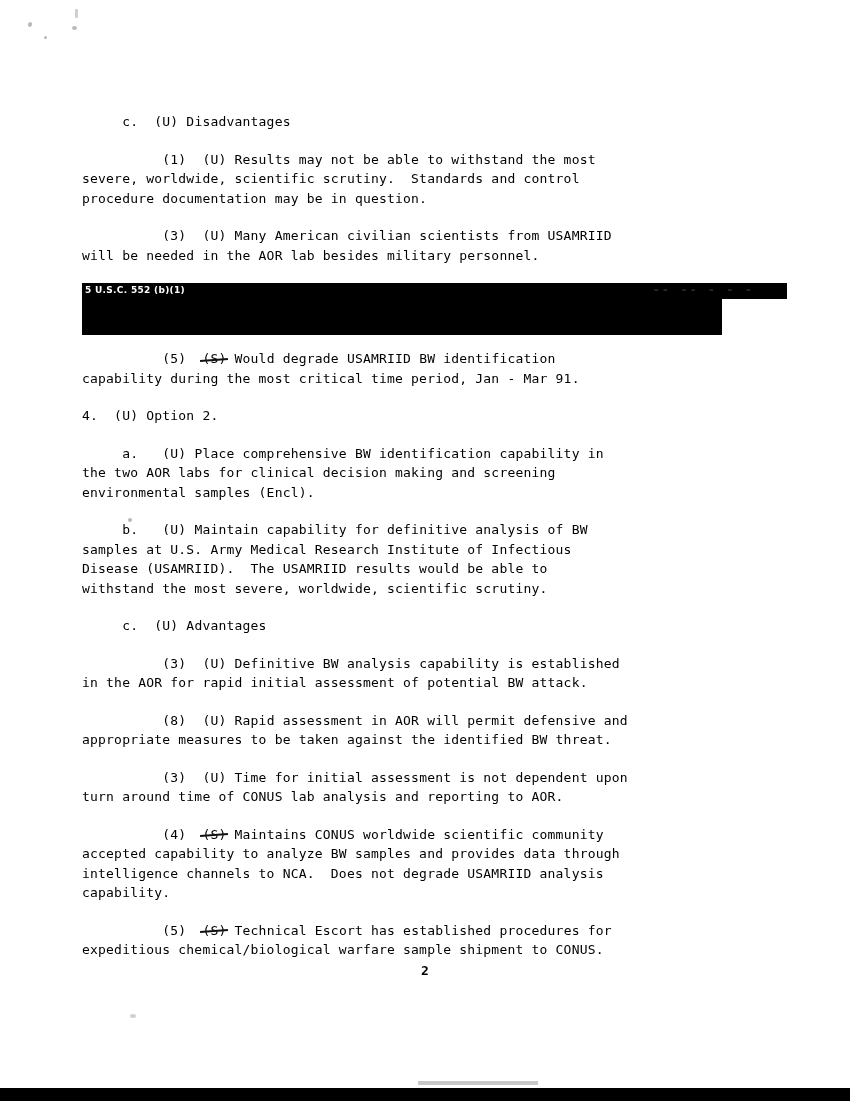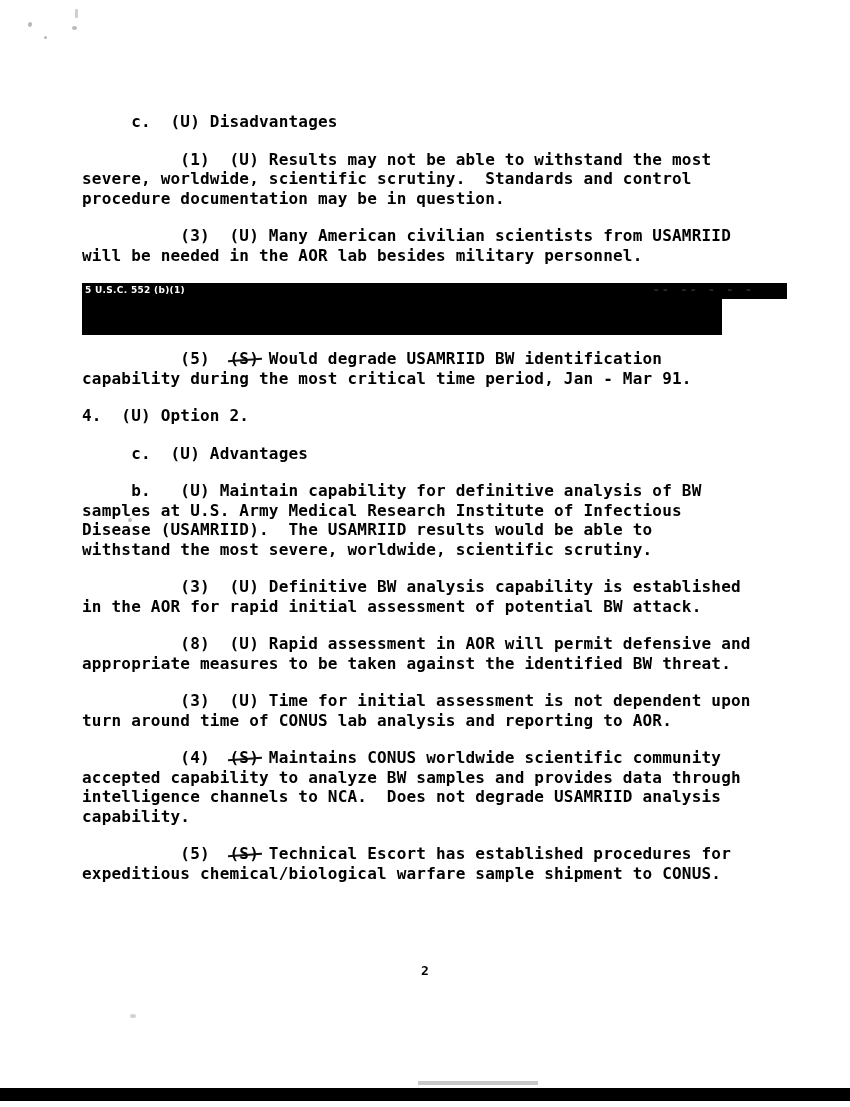--- a/index.html
+++ b/index.html
@@ -39,25 +39,25 @@
 
   .content {
     position: absolute;
     left: 82px;
     top: 112px;
     width: 700px;
   }
 
   p {
     margin: 0 0 18px 0;
-    font-size: 16px;
+    font-size: 13px;
     line-height: 19.5px;
     letter-spacing: 0.2px;
     white-space: pre-wrap;
-    font-weight: bold;
+    font-weight: normal;
   }
   p.tight { margin-bottom: 16px; }
 
   
   .redaction {
     position: relative;
     margin: 10px 0 14px 0;
     height: 52px;
   }
   .redaction .bar-top {
@@ -167,28 +167,31 @@
       <div class="bar-bottom"></div>
       <span class="exempt">5 U.S.C. 552 (b)(1)</span>
       <span class="ghost">-- -- - - -</span>
     </div>
 
     <p><span>          (5)  </span><span class="strike">(S)</span><span> Would degrade USAMRIID BW identification
 capability during the most critical time period, Jan - Mar 91.</span></p>
 
     <p>4.  (U) Option 2.</p>
 
-
-    <p>     c.  (U) Advantages</p>
+    <p>     a.   (U) Place comprehensive BW identification capability in
+the two AOR labs for clinical decision making and screening
+environmental samples (Encl).</p>
 
     <p>     b.   (U) Maintain capability for definitive analysis of BW
 samples at U.S. Army Medical Research Institute of Infectious
 Disease (USAMRIID).  The USAMRIID results would be able to
 withstand the most severe, worldwide, scientific scrutiny.</p>
 
+    <p>     c.  (U) Advantages</p>
+
     <p>          (3)  (U) Definitive BW analysis capability is established
 in the AOR for rapid initial assessment of potential BW attack.</p>
 
     <p>          (8)  (U) Rapid assessment in AOR will permit defensive and
 appropriate measures to be taken against the identified BW threat.</p>
 
     <p>          (3)  (U) Time for initial assessment is not dependent upon
 turn around time of CONUS lab analysis and reporting to AOR.</p>
 
     <p><span>          (4)  </span><span class="strike">(S)</span><span> Maintains CONUS worldwide scientific community

